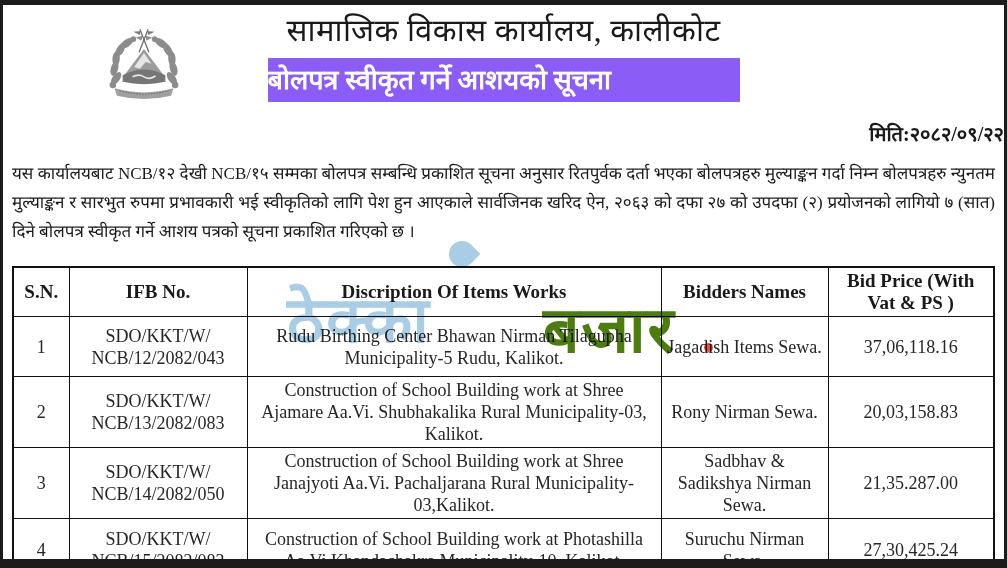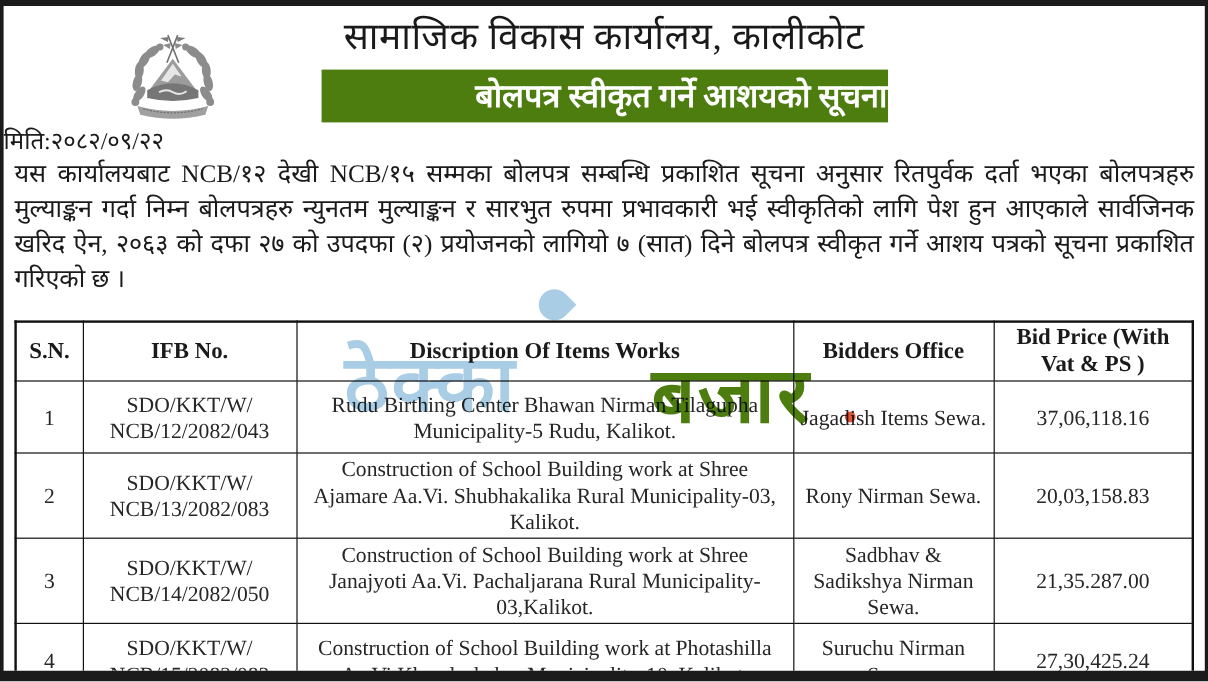--- a/index.html
+++ b/index.html
@@ -25,39 +25,40 @@
     text-align: center;
     font-size: 31px;
     line-height: 42px;
     margin-top: 5px;
     font-weight: 500;
     letter-spacing: 0.5px;
   }
   .banner {
     width: 472px; height: 44px;
     margin: 6px auto 0 auto;
-    background: #4d7c0f;
+    background: #8b5cf6;
     color: #ffffff;
-    text-align: right;
+    text-align: left;
     line-height: 44px;
     font-size: 27px;
     font-weight: bold;
   }
   .date-line {
-    text-align: left;
+    text-align: right;
     font-size: 20px;
     line-height: 26px;
-    margin-top: 3px;
+    margin-top: 19px;
+    font-weight: bold;
   }
 
   
   .notice-paragraph {
-    margin-top: 0;
+    margin-top: 12px;
     padding: 0 9px;
-    font-size: 21px;
+    font-size: 17px;
     line-height: 29px;
     text-align: justify;
   }
 
   
   table.bid-table {
     width: 981px;
     margin: 20px auto 0 auto;
     border-collapse: collapse;
     border: 2.5px solid #111;
@@ -182,21 +183,21 @@
         <col class="col-ifb">
         <col class="col-desc">
         <col class="col-bidder">
         <col class="col-price">
     </colgroup>
     <tbody>
         <tr class="head-row">
       <th>S.N.</th>
       <th>IFB No.</th>
       <th>Discription Of Items Works</th>
-      <th>Bidders Office</th>
+      <th>Bidders Names</th>
       <th>Bid Price (With Vat &amp; PS )</th>
     </tr>
     <tr class="row-1">
       <td>1</td>
       <td>SDO/KKT/W/ NCB/12/2082/043</td>
       <td>Rudu Birthing Center Bhawan Nirman Tilagupha Municipality-5 Rudu, Kalikot.</td>
       <td>Jagadish Items Sewa.</td>
       <td>37,06,118.16</td>
     </tr>
     <tr class="row-2">

